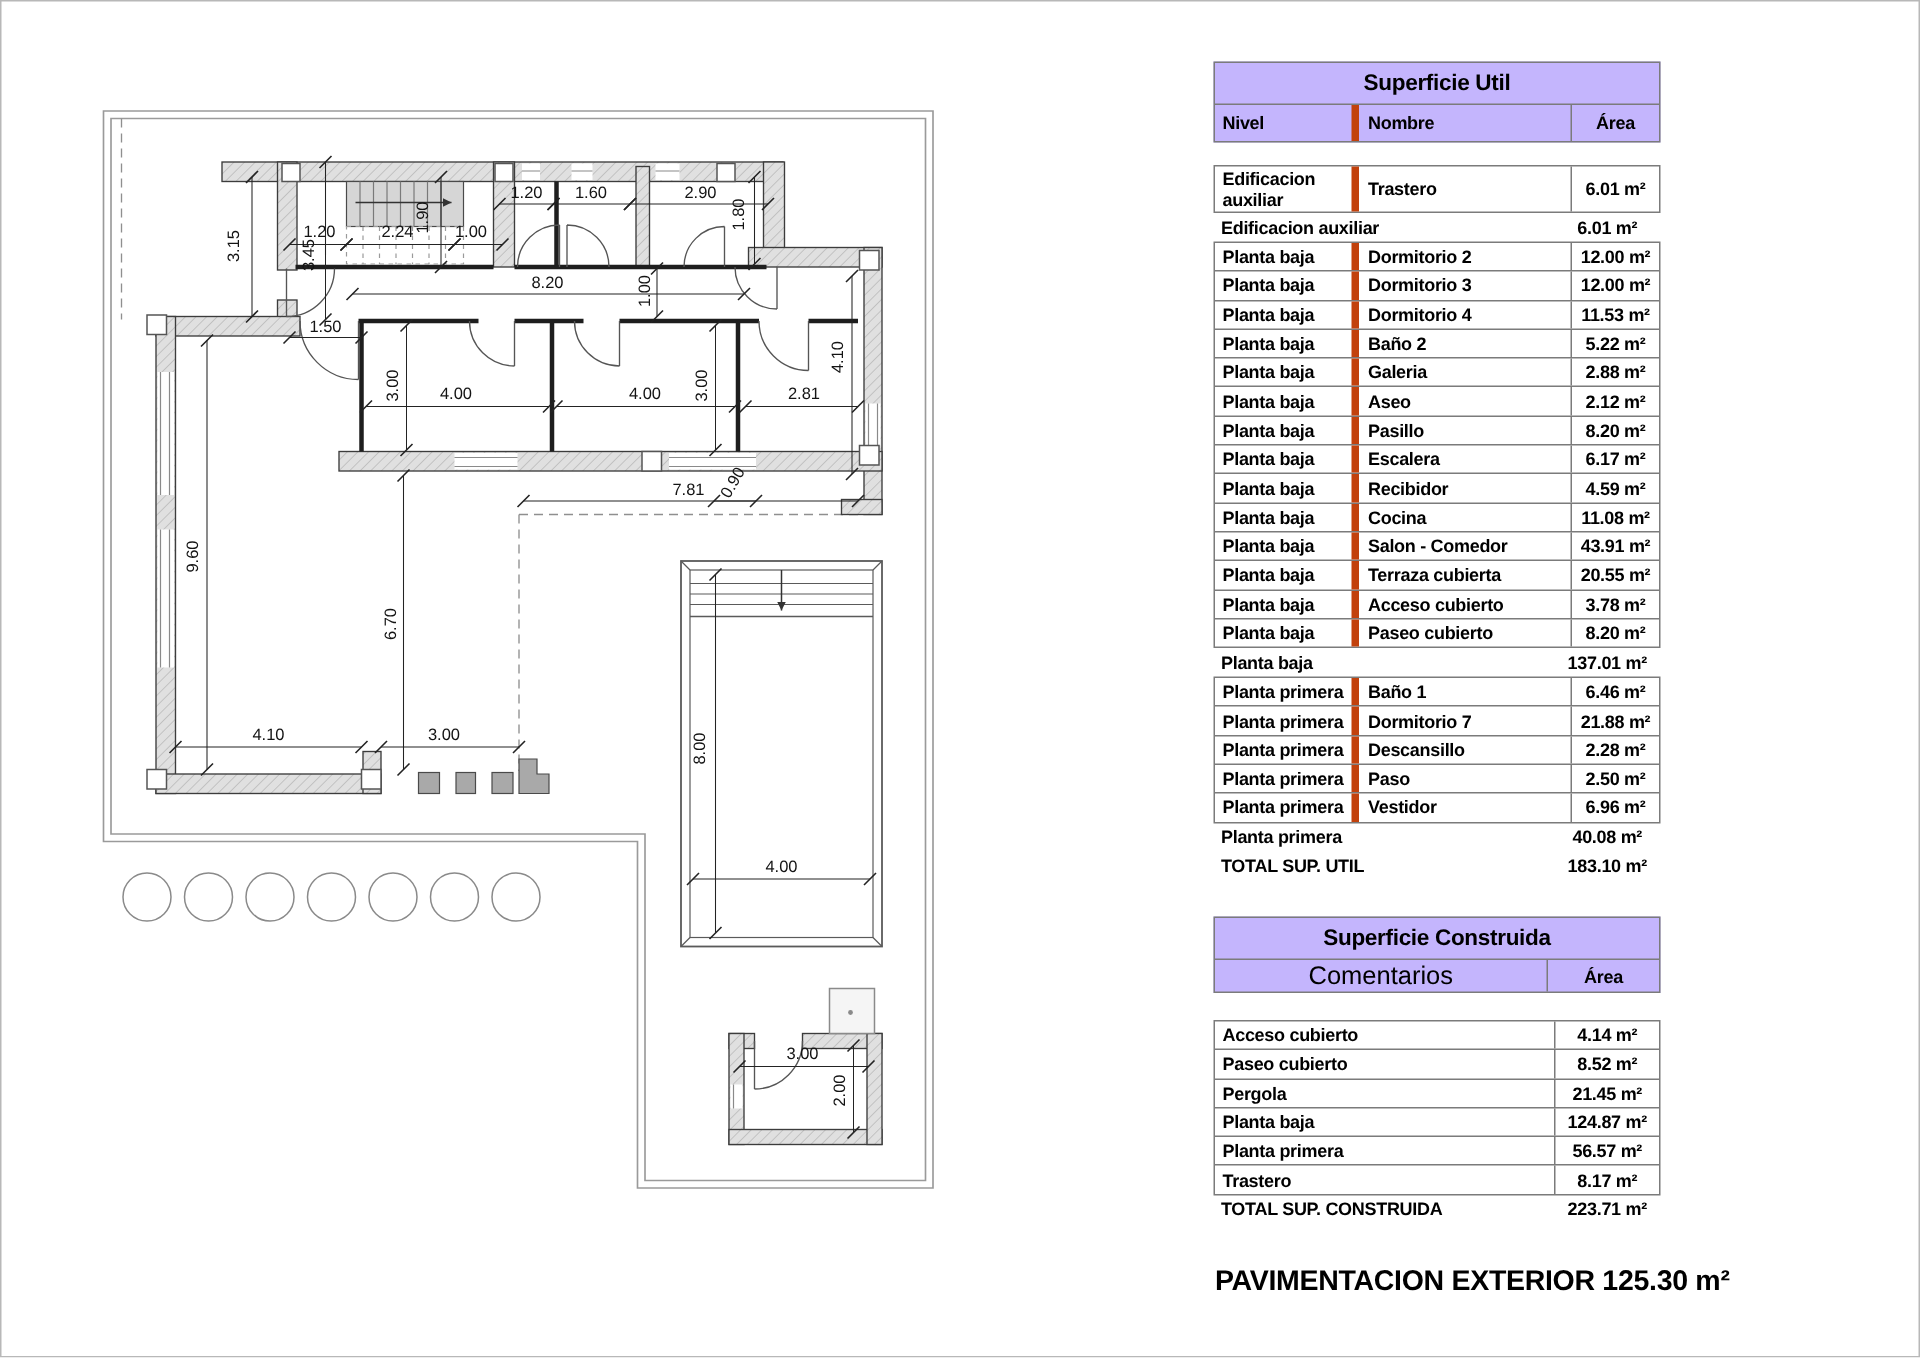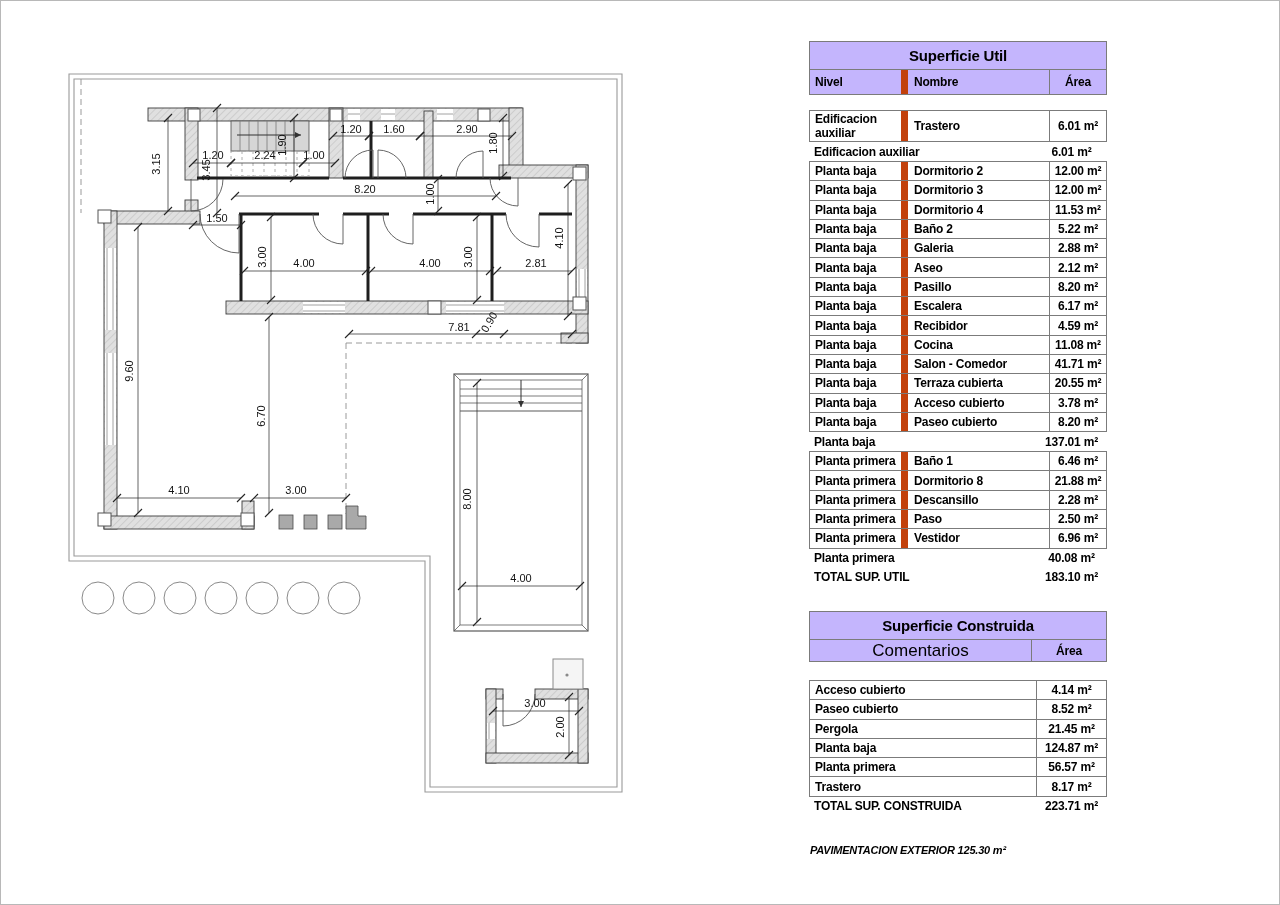--- a/index.html
+++ b/index.html
@@ -11,35 +11,35 @@
   
   .tbl{position:absolute;width:298px;font-weight:bold;font-size:12px;letter-spacing:-0.2px;}
   .box{border:1px solid #7b7b7b;background:#c4b5fd;}
   .title{height:27px;display:flex;align-items:center;justify-content:center;
          font-size:15px;letter-spacing:-0.2px;}
   .hdr{display:flex;border-top:1px solid #7b7b7b;align-items:stretch;}
   .hdr-util{height:24px;}
   .hdr-cons{height:21px;}
   .c{display:flex;align-items:center;}
   .n1{width:86px;padding-left:5px;}
-  .n2{width:135px;border-left:7px solid #c2410c;padding-left:6px;}
+  .n2{width:135px;border-left:5px solid #c2410c;padding-left:6px;}
   .n3{flex:1;border-left:1px solid #7b7b7b;justify-content:center;}
   .com{width:221px;justify-content:center;font-weight:normal;font-size:17px;letter-spacing:0;}
   .rows{margin-top:15px;}
   .rows-cons{margin-top:18px;}
   .grp{border:1px solid #7b7b7b;}
   .r{display:flex;border-top:1px solid #7b7b7b;min-height:18.3px;align-items:stretch;}
   .grp .r:first-child{border-top:none;}
   .r .c{padding-top:1px;padding-bottom:1px;}
   .s{display:flex;min-height:19px;align-items:center;}
   .sl{width:222px;padding-left:5px;display:flex;align-items:center;}
   .sa{flex:1;display:flex;align-items:center;justify-content:center;text-align:center;}
   .tot{text-transform:none;}
-  .footer-note{position:absolute;left:809px;top:843px;font-weight:bold;font-size:11px;
-               letter-spacing:-0.2px;font-style:italic;}
+  .footer-note{position:absolute;left:809px;top:843px;font-weight:bold;font-size:19px;
+               letter-spacing:-0.2px;}
 
   
   .bound{fill:none;stroke:#9a9a9a;stroke-width:1.1;}
   .tree{fill:none;stroke:#8a8a8a;stroke-width:1;}
   .wall{fill:url(#hatch);stroke:#3c3c3c;stroke-width:0.9;}
   .thin{stroke:#1e1e1e;stroke-width:3;fill:none;}
   .pillar{fill:#fff;stroke:#555;stroke-width:1;}
   .win{fill:#fff;stroke:none;}
   .winline{stroke:#8a8a8a;stroke-width:0.8;}
   .door{fill:none;stroke:#555;stroke-width:0.9;}
@@ -486,21 +486,21 @@
             <div class="c n3">4.59 m²</div>
           </div>
           <div class="r">
             <div class="c n1">Planta baja</div>
             <div class="c n2">Cocina</div>
             <div class="c n3">11.08 m²</div>
           </div>
           <div class="r">
             <div class="c n1">Planta baja</div>
             <div class="c n2">Salon - Comedor</div>
-            <div class="c n3">41.71 m²</div>
+            <div class="c n3">43.91 m²</div>
           </div>
           <div class="r">
             <div class="c n1">Planta baja</div>
             <div class="c n2">Terraza cubierta</div>
             <div class="c n3">20.55 m²</div>
           </div>
           <div class="r">
             <div class="c n1">Planta baja</div>
             <div class="c n2">Acceso cubierto</div>
             <div class="c n3">3.78 m²</div>
@@ -516,21 +516,21 @@
           <div class="sa">137.01 m²</div>
         </div>
         <div class="grp">
           <div class="r">
             <div class="c n1">Planta primera</div>
             <div class="c n2">Baño 1</div>
             <div class="c n3">6.46 m²</div>
           </div>
           <div class="r">
             <div class="c n1">Planta primera</div>
-            <div class="c n2">Dormitorio 8</div>
+            <div class="c n2">Dormitorio 7</div>
             <div class="c n3">21.88 m²</div>
           </div>
           <div class="r">
             <div class="c n1">Planta primera</div>
             <div class="c n2">Descansillo</div>
             <div class="c n3">2.28 m²</div>
           </div>
           <div class="r">
             <div class="c n1">Planta primera</div>
             <div class="c n2">Paso</div>

